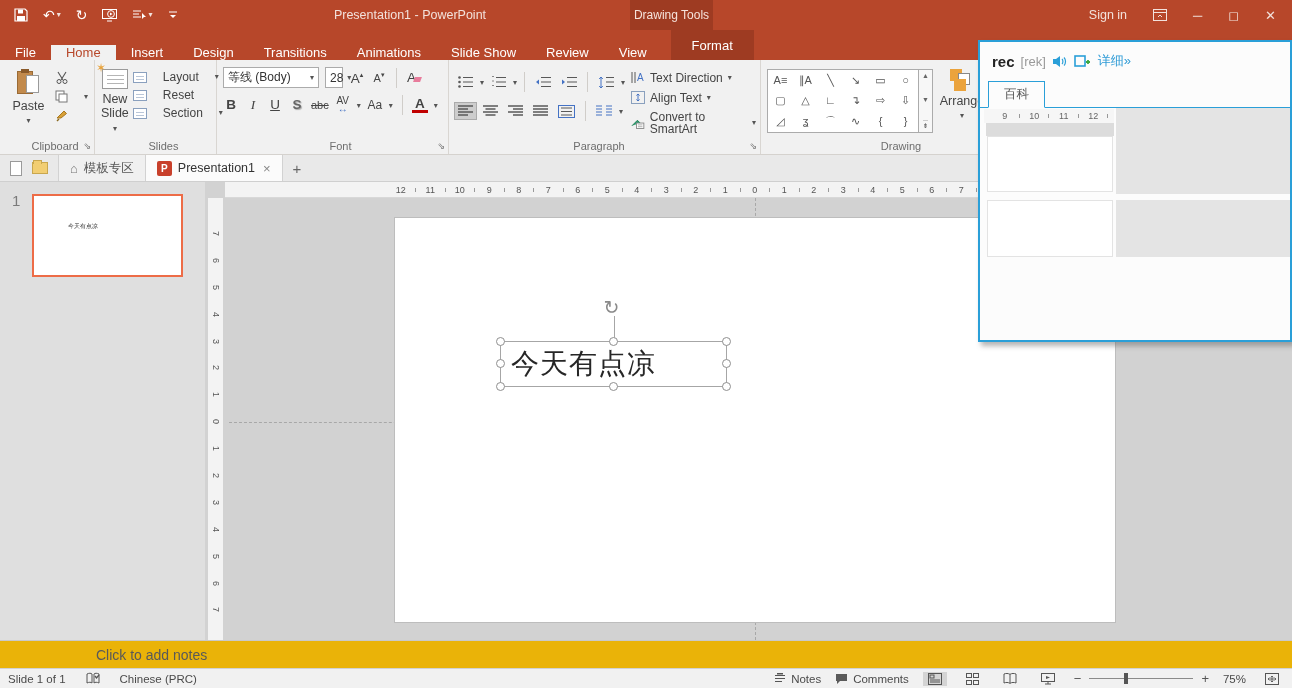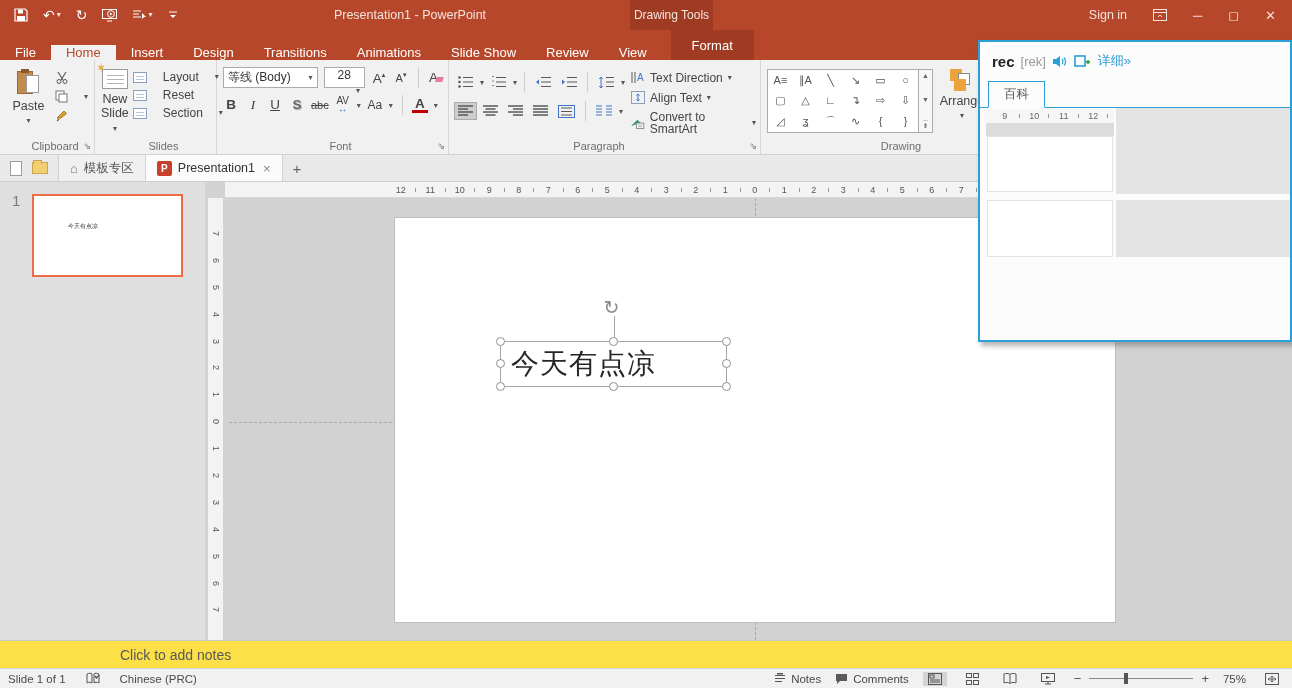--- a/index.html
+++ b/index.html
@@ -99,21 +99,21 @@
   .textbox { position:absolute; left:105px; top:123px; width:227px; height:46px; border:1px solid #A6A6A6; display:flex; align-items:center; padding-left:10px; }
   .tb-text { font-size:28px; color:#262626; letter-spacing:1px; white-space:nowrap; }
   .handle { position:absolute; width:9px; height:9px; background:#fff; border:1px solid #8f8f8f; border-radius:50%; }
   .h-nw{left:-5px;top:-5px;} .h-n{left:50%;margin-left:-5px;top:-5px;} .h-ne{right:-5px;top:-5px;}
   .h-w{left:-5px;top:50%;margin-top:-5px;} .h-e{right:-5px;top:50%;margin-top:-5px;}
   .h-sw{left:-5px;bottom:-5px;} .h-s{left:50%;margin-left:-5px;bottom:-5px;} .h-se{right:-5px;bottom:-5px;}
   .rot-line { position:absolute; left:50%; top:-26px; height:22px; width:0; border-left:1px solid #A6A6A6; }
   .rot-handle { position:absolute; left:50%; top:-44px; margin-left:-10px; font-size:19px; color:#8a8a8a; line-height:1; }
 
   
-  .notesbar { height:28px; background:#fde047; border-top:1px solid #C9C9C9; display:flex; align-items:center; padding-left:120px; color:#595959; font-size:14px; }
+  .notesbar { height:28px; background:#eab308; border-top:1px solid #C9C9C9; display:flex; align-items:center; padding-left:96px; color:#595959; font-size:14px; }
   .statusbar { height:20px; background:#F1F1F1; border-top:1px solid #D2D2D2; display:flex; align-items:center; font-size:11.5px; color:#4a4a4a; padding:0 8px; }
   .sb-item { display:flex; align-items:center; gap:5px; margin-right:20px; }
   .sb-right { margin-left:auto; display:flex; align-items:center; gap:14px; }
   .viewbtn { padding:1px 5px; display:flex; align-items:center; }
   .viewbtn.sel { background:#D4D4D4; }
   .zoom-slider { display:flex; align-items:center; gap:8px; }
   .zs-track { width:104px; height:1px; background:#8a8a8a; position:relative; }
   .zs-handle { position:absolute; left:33%; top:-5px; width:4px; height:11px; background:#555; }
   .zs-sign { font-size:13px; color:#555; }
 
@@ -307,21 +307,21 @@
     </div>
     <span class="glabel">Slides</span>
   </div>
 
   <div class="rgroup fontgrp" style="width:232px;">
     <div class="frow">
       <div class="combo" style="width:96px;">
           <span>等线 (Body)</span>
           <span class="dda">▾</span>
         </div>
-      <div class="combo" style="width:42px;flex-direction:column;">
+      <div class="combo" style="width:18px;">
           <span>28</span>
           <span class="dda">▾</span>
         </div>
       <span class="fbtn">A<sup style="font-size:7px;">▴</sup></span>
       <span class="fbtn" style="font-size:11px;">A<sup style="font-size:7px;">▾</sup></span>
       <span class="vsep"></span>
       <span class="fbtn">A<span style="display:inline-block;width:7px;height:5px;background:#E87C9C;transform:skewX(-20deg);margin-left:-2px;"></span></span>
     </div>
     <div class="frow">
       <span class="fbtn" style="font-weight:bold;">B</span>

